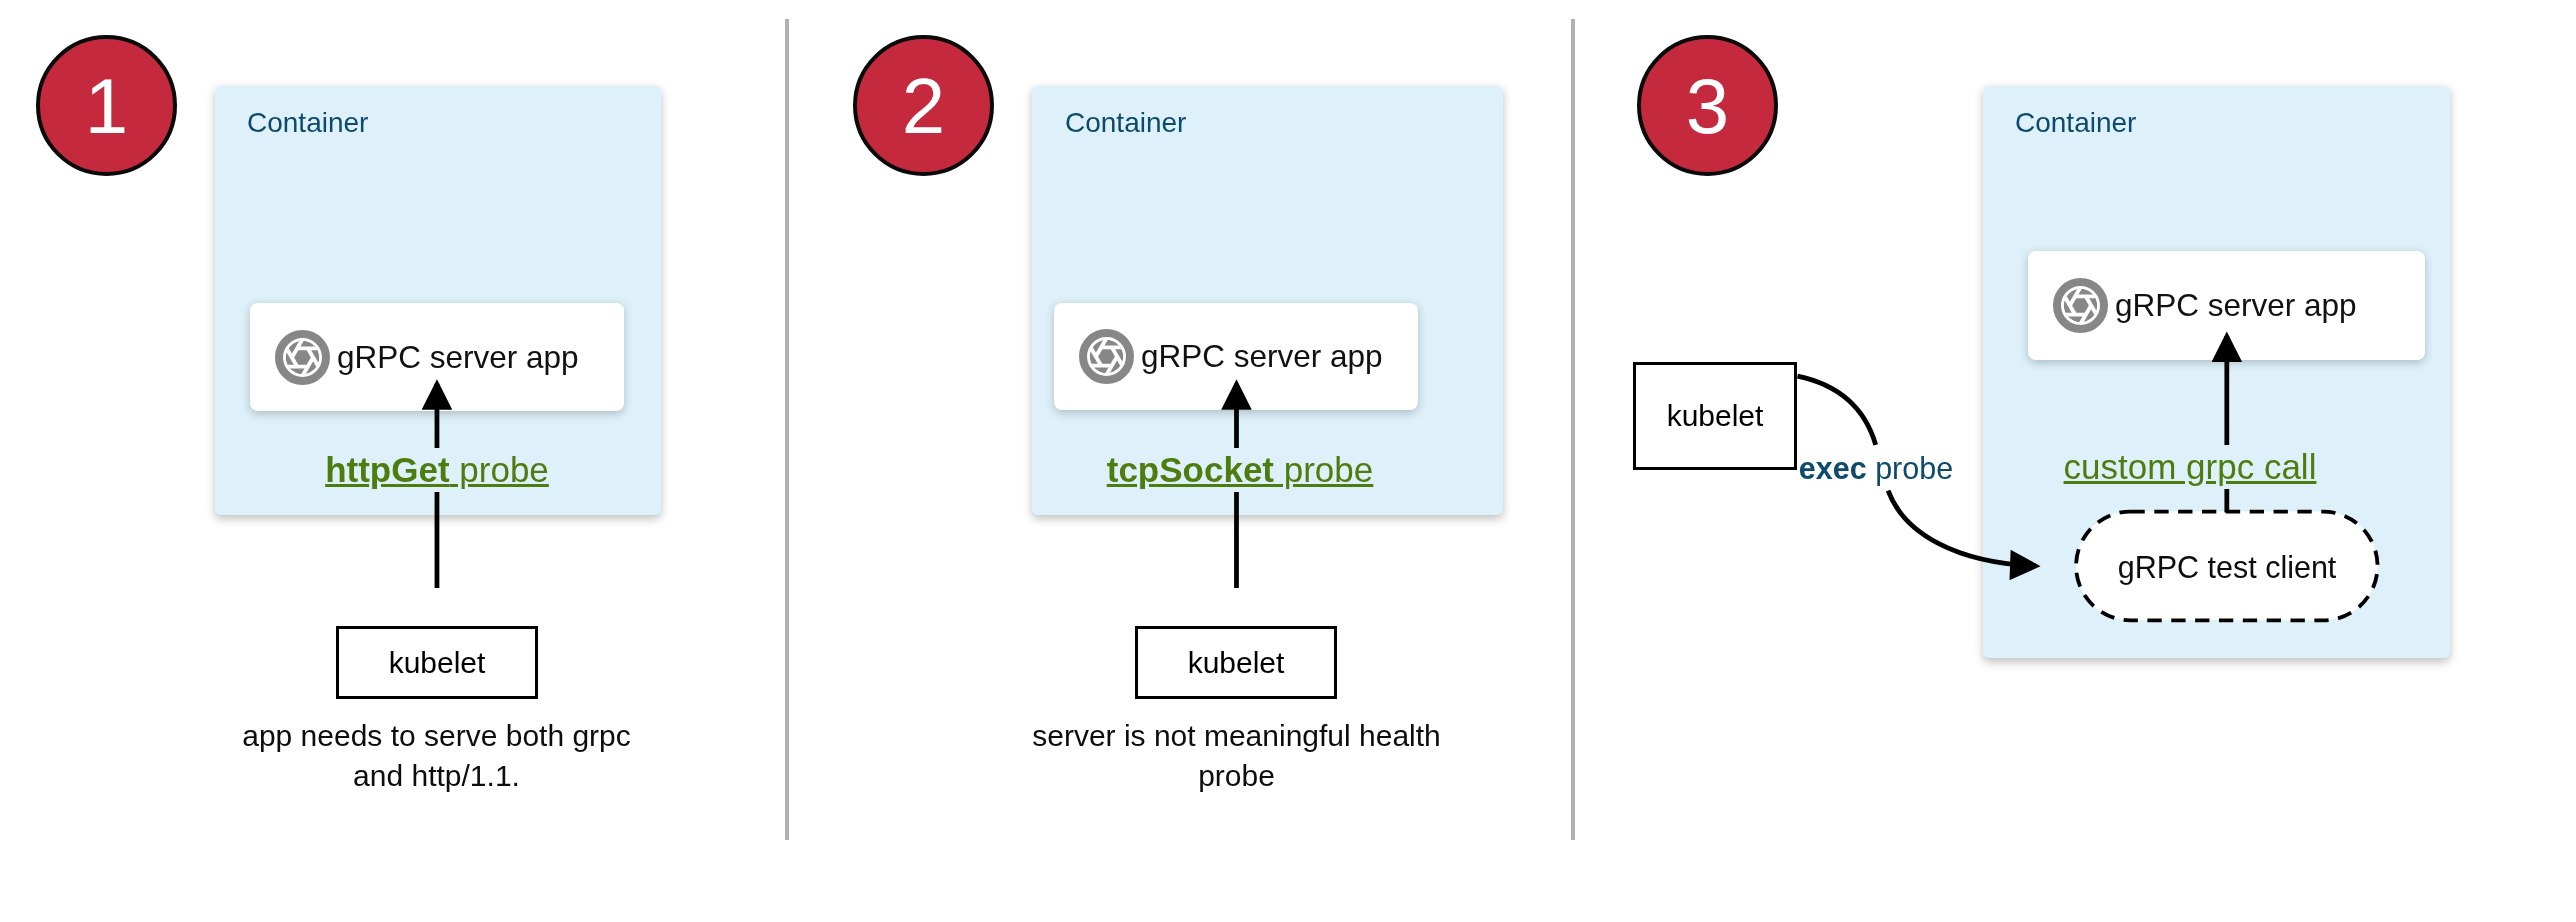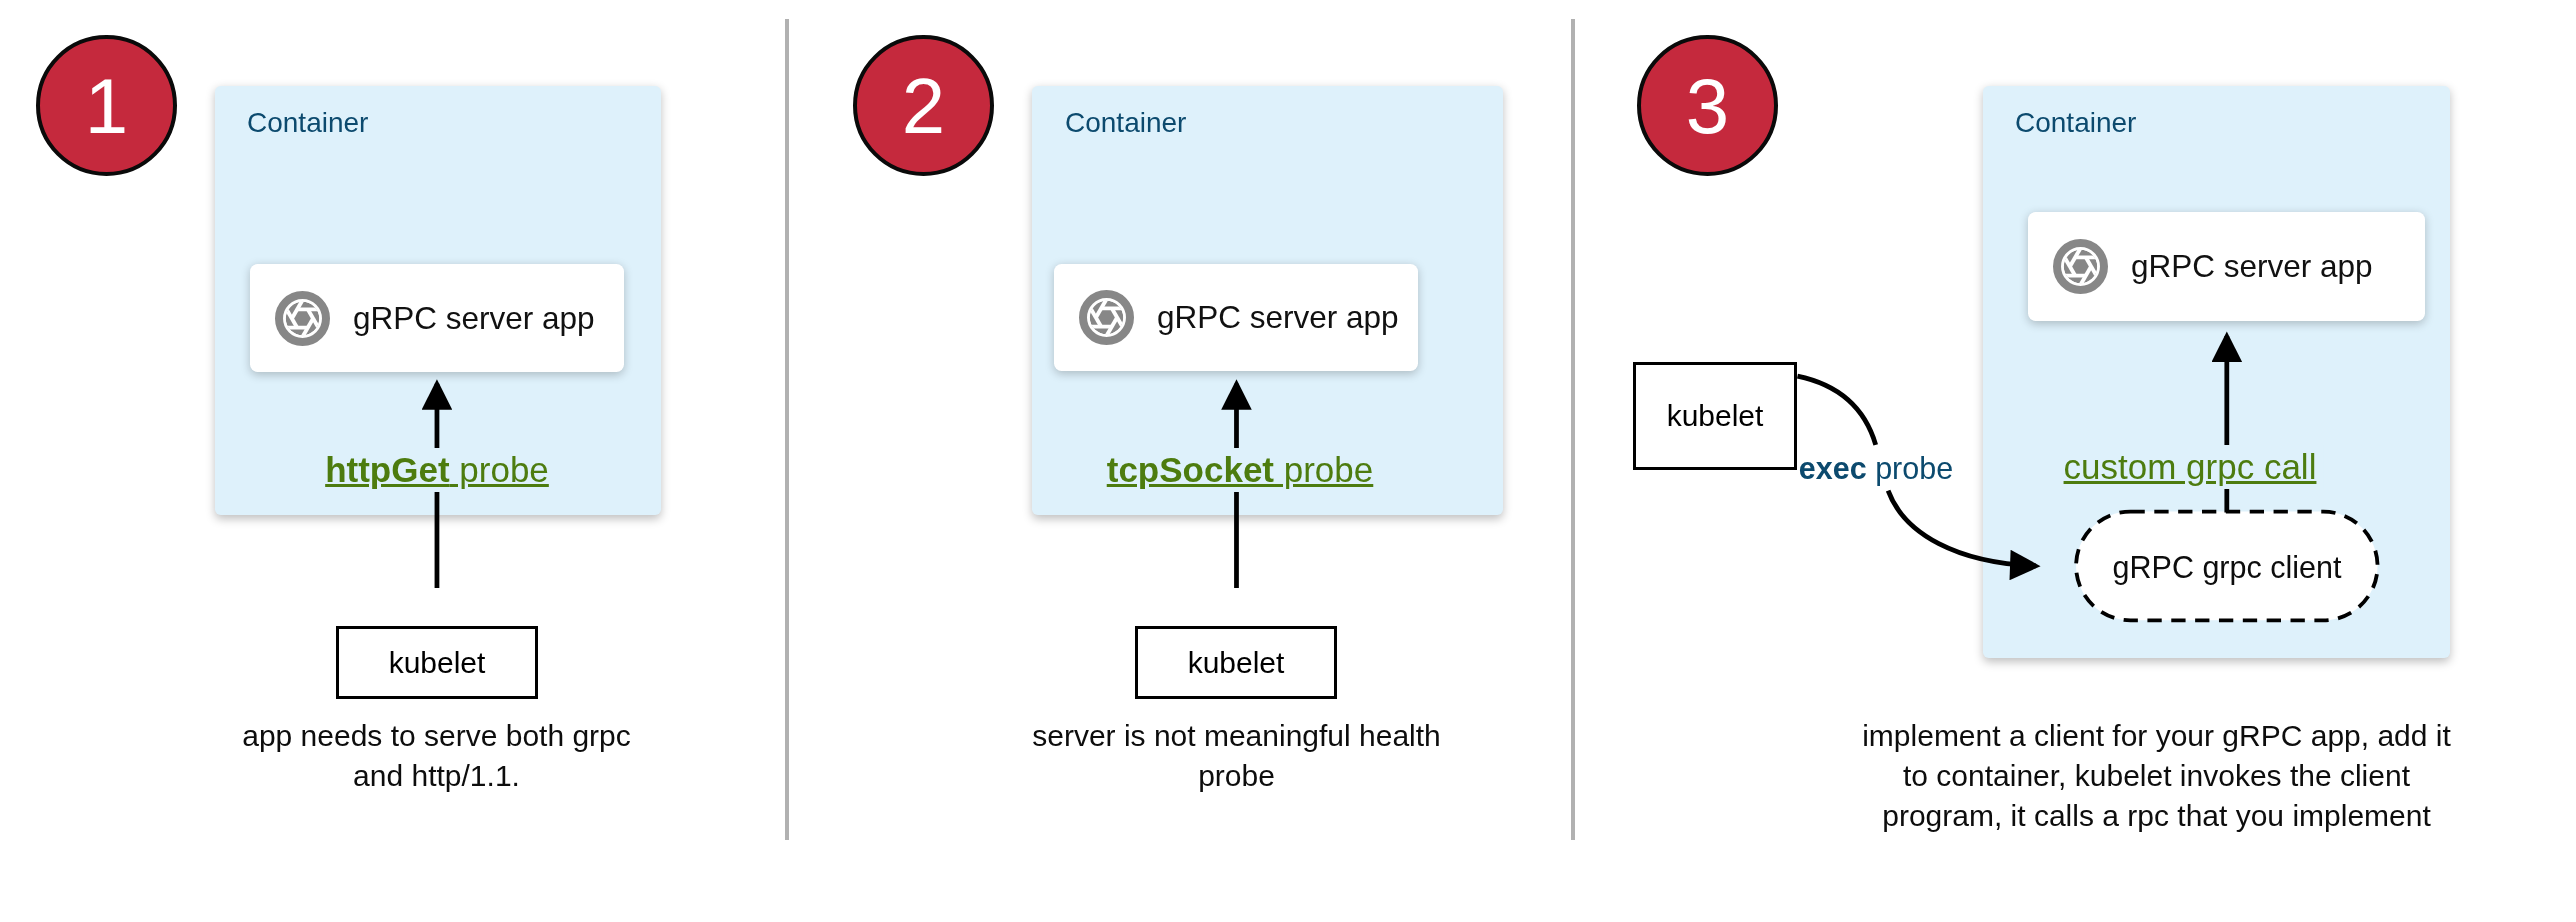--- a/index.html
+++ b/index.html
@@ -15,21 +15,21 @@
     color:#fff;font-size:78px;font-weight:400;line-height:1;
   }
   .container-box{
     position:absolute;background:#def1fb;border-radius:5.7px;
     box-shadow:0 3.8px 9.5px rgba(0,0,0,.25);
   }
   .container-title{position:absolute;font-size:28px;color:#0c4a6e;}
   .app-box{
     position:absolute;background:#ffffff;border-radius:7.6px;
     box-shadow:0 2.9px 9.5px rgba(0,0,0,.22);
-    display:flex;align-items:center;gap:23px;padding-left:25px;box-sizing:border-box;
+    display:flex;align-items:center;gap:7px;padding-left:25px;box-sizing:border-box;margin-top:39px;
   }
   .app-box .icon{width:55px;height:55px;flex:0 0 auto;}
   .app-label{font-size:31.5px;color:#111;white-space:nowrap;}
   .probe-label{
     position:absolute;transform:translateX(-50%);font-size:35px;white-space:nowrap;
     background:#def1fb;padding:1.9px 7.6px;color:#4d7c0f;text-decoration:underline;
   }
   .probe-label b{font-weight:700;}
   .free-label{
     position:absolute;transform:translateX(-50%);font-size:30.5px;white-space:nowrap;color:#0c4a6e;
@@ -132,40 +132,35 @@
   <div class="probe-label" style="left:437px;top:448px">
     <b>httpGet</b><span> probe</span>
   </div>
   <div class="probe-label" style="left:1240px;top:448px">
     <b>tcpSocket</b><span> probe</span>
   </div>
   <div class="free-label" style="left:1876px;top:451px">
     <b>exec</b><span> probe</span>
   </div>
   <div class="probe-label" style="left:2190px;top:445px">custom grpc call</div>
-  <div class="client-label" style="left:2227px;top:550px">gRPC grpc client</div>
+  <div class="client-label" style="left:2227px;top:550px">gRPC test client</div>
 
   <div class="kubelet-box" style="left:336px;top:586px;width:202px;height:73px">
       <span>kubelet</span>
     </div>
   <div class="kubelet-box" style="left:1135px;top:586px;width:202px;height:73px">
       <span>kubelet</span>
     </div>
   <div class="kubelet-box" style="left:1633px;top:322px;width:164px;height:108px">
       <span>kubelet</span>
     </div>
 
   <div class="caption" style="left:179px;top:716px;width:515px">
     <div>app needs to serve both grpc</div>
     <div>and http/1.1.</div>
   </div>
   <div class="caption" style="left:979px;top:716px;width:515px">
     <div>server is not meaningful health</div>
     <div>probe</div>
   </div>
-  <div class="caption" style="left:1818px;top:716px;width:677px">
-    <div>implement a client for your gRPC app, add it</div>
-    <div>to container, kubelet invokes the client</div>
-    <div>program, it calls a rpc that you implement</div>
-  </div>
 
 </div>
 
 
 </body></html>

